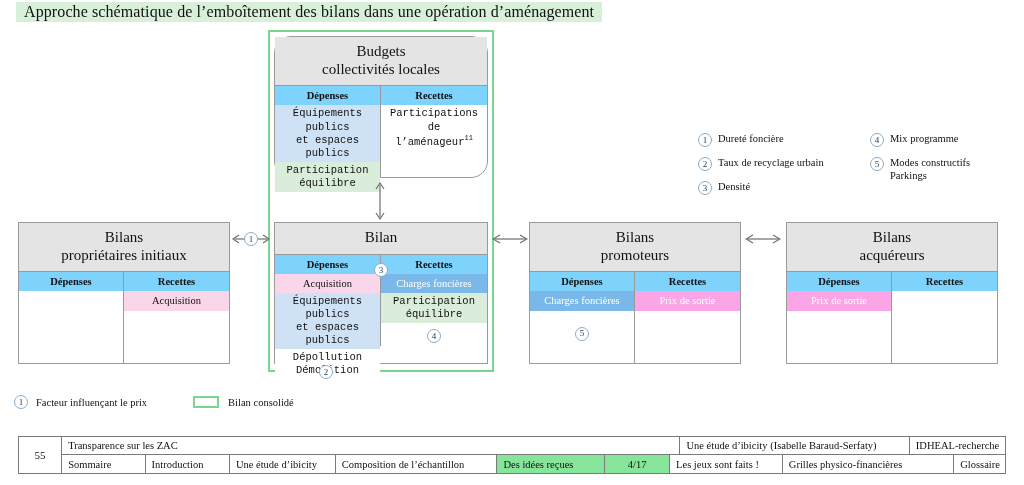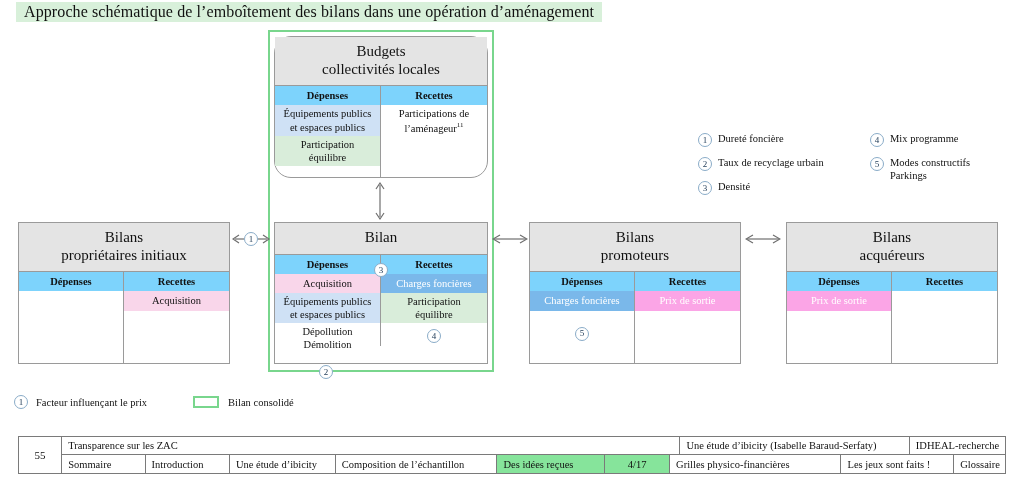--- a/index.html
+++ b/index.html
@@ -54,21 +54,21 @@
     text-align: center;
     padding: 4px 2px 4px;
     background: #7dd3fc;
   }
   .bilan .cell {
     font-size: 10.5px;
     text-align: center;
     line-height: 1.25;
     padding: 3px 4px;
   }
-  .bilan .cell.two { padding: 2px 4px; }
+  .bilan .cell.two { padding: 2px 4px; font-family: Liberation Mono, monospace; }
   .bilan .spacer { flex: 1 1 auto; }
 
   
   .f-pink   { background: #f9d6ea; }
   .f-lblue  { background: #cfe1f5; }
   .f-green  { background: #d9edda; }
   .f-blue   { background: #7ab8ea; color: #ffffff; }
   .f-magenta{ background: #fba5e6; color: #ffffff; }
   .f-none   { background: #ffffff; }
 
@@ -367,20 +367,20 @@
         <div class="f-cell" style="width:230px;">Une étude d’ibicity (Isabelle Baraud-Serfaty)</div>
         <div class="f-cell" style="flex:1 1 auto;">IDHEAL-recherche</div>
       </div>
       <div class="f-row">
         <div class="f-cell" style="width:85px;">Sommaire</div>
         <div class="f-cell" style="width:86px;">Introduction</div>
         <div class="f-cell" style="width:108px;">Une étude d’ibicity</div>
         <div class="f-cell" style="width:165px;">Composition de l’échantillon</div>
         <div class="f-cell f-hl" style="width:110px;">Des idées reçues</div>
         <div class="f-cell f-hl f-center" style="width:66px;">4/17</div>
+        <div class="f-cell" style="width:115px;">Les jeux sont faits !</div>
         <div class="f-cell" style="width:175px;">Grilles physico-financières</div>
-        <div class="f-cell" style="width:115px;">Les jeux sont faits !</div>
         <div class="f-cell" style="flex:1 1 auto;">Glossaire</div>
       </div>
     </div>
   </div>
 
 </div>
 
 </body></html>

